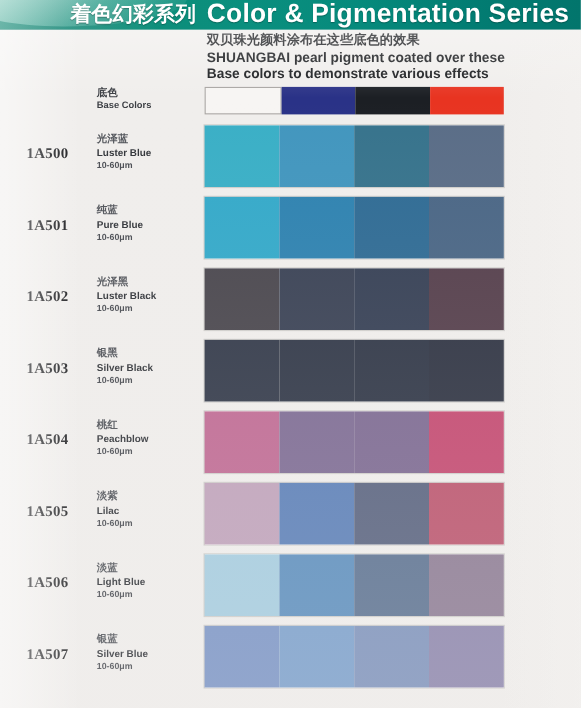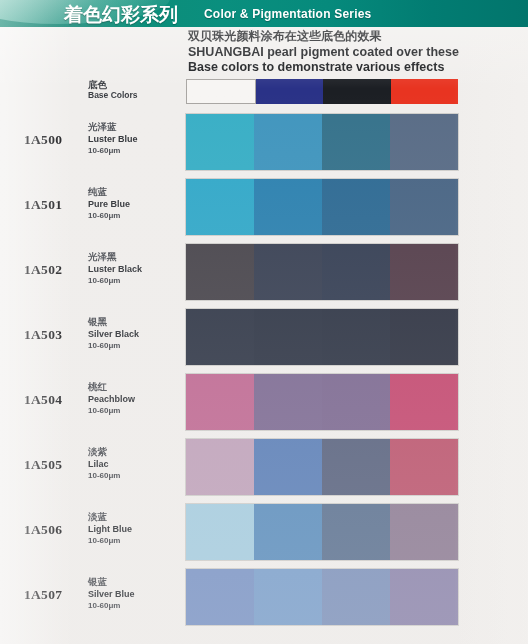--- a/index.html
+++ b/index.html
@@ -51,25 +51,25 @@
     font-family: "DejaVu Sans", sans-serif;
     font-size: 19px;
     font-weight: bold;
     color: #ffffff;
     letter-spacing: 0px;
     text-shadow: 0 1px 1px rgba(0,0,0,.28);
     vertical-align: middle;
   }
   .banner-en {
     font-family: "Liberation Sans", sans-serif;
-    font-size: 12px;
+    font-size: 24px;
     font-weight: bold;
     color: #ffffff;
     letter-spacing: .2px;
-    margin-left: 26px;
+    margin-left: 10px;
     text-shadow: 0 1px 1px rgba(0,0,0,.28);
     vertical-align: middle;
   }
 
   
   .intro {
     position: absolute;
     left: 188px; top: 29px;
     width: 340px;
   }

